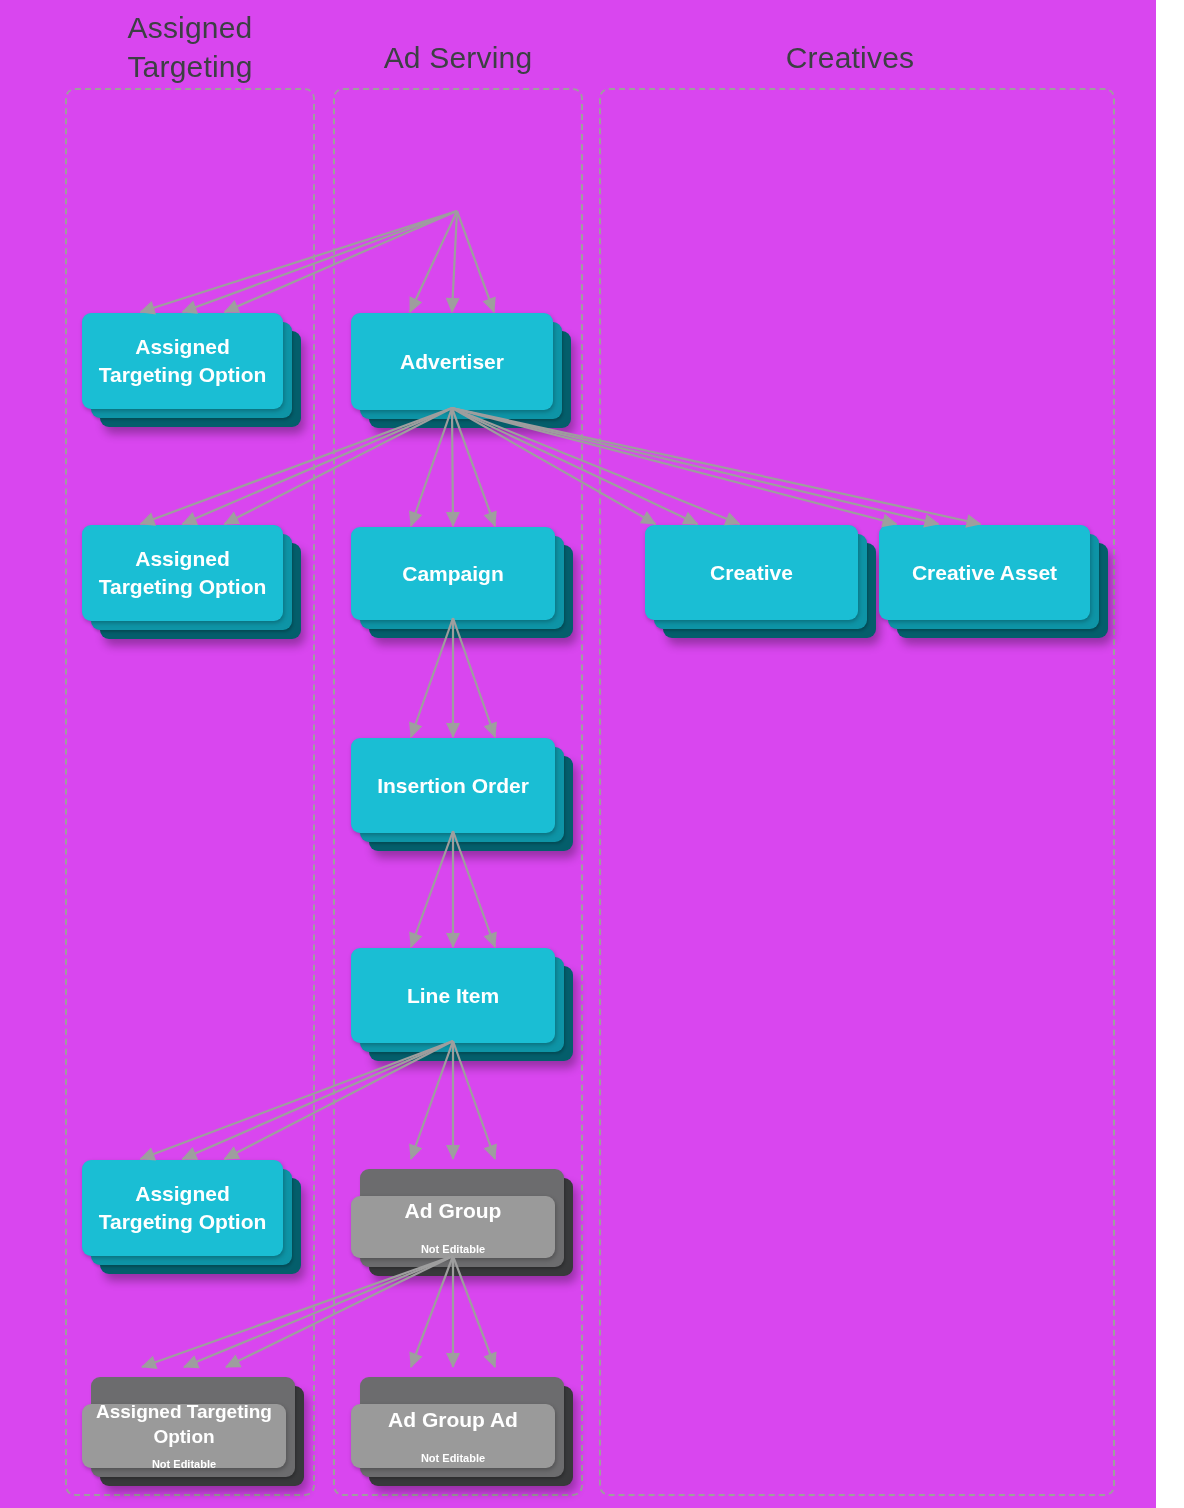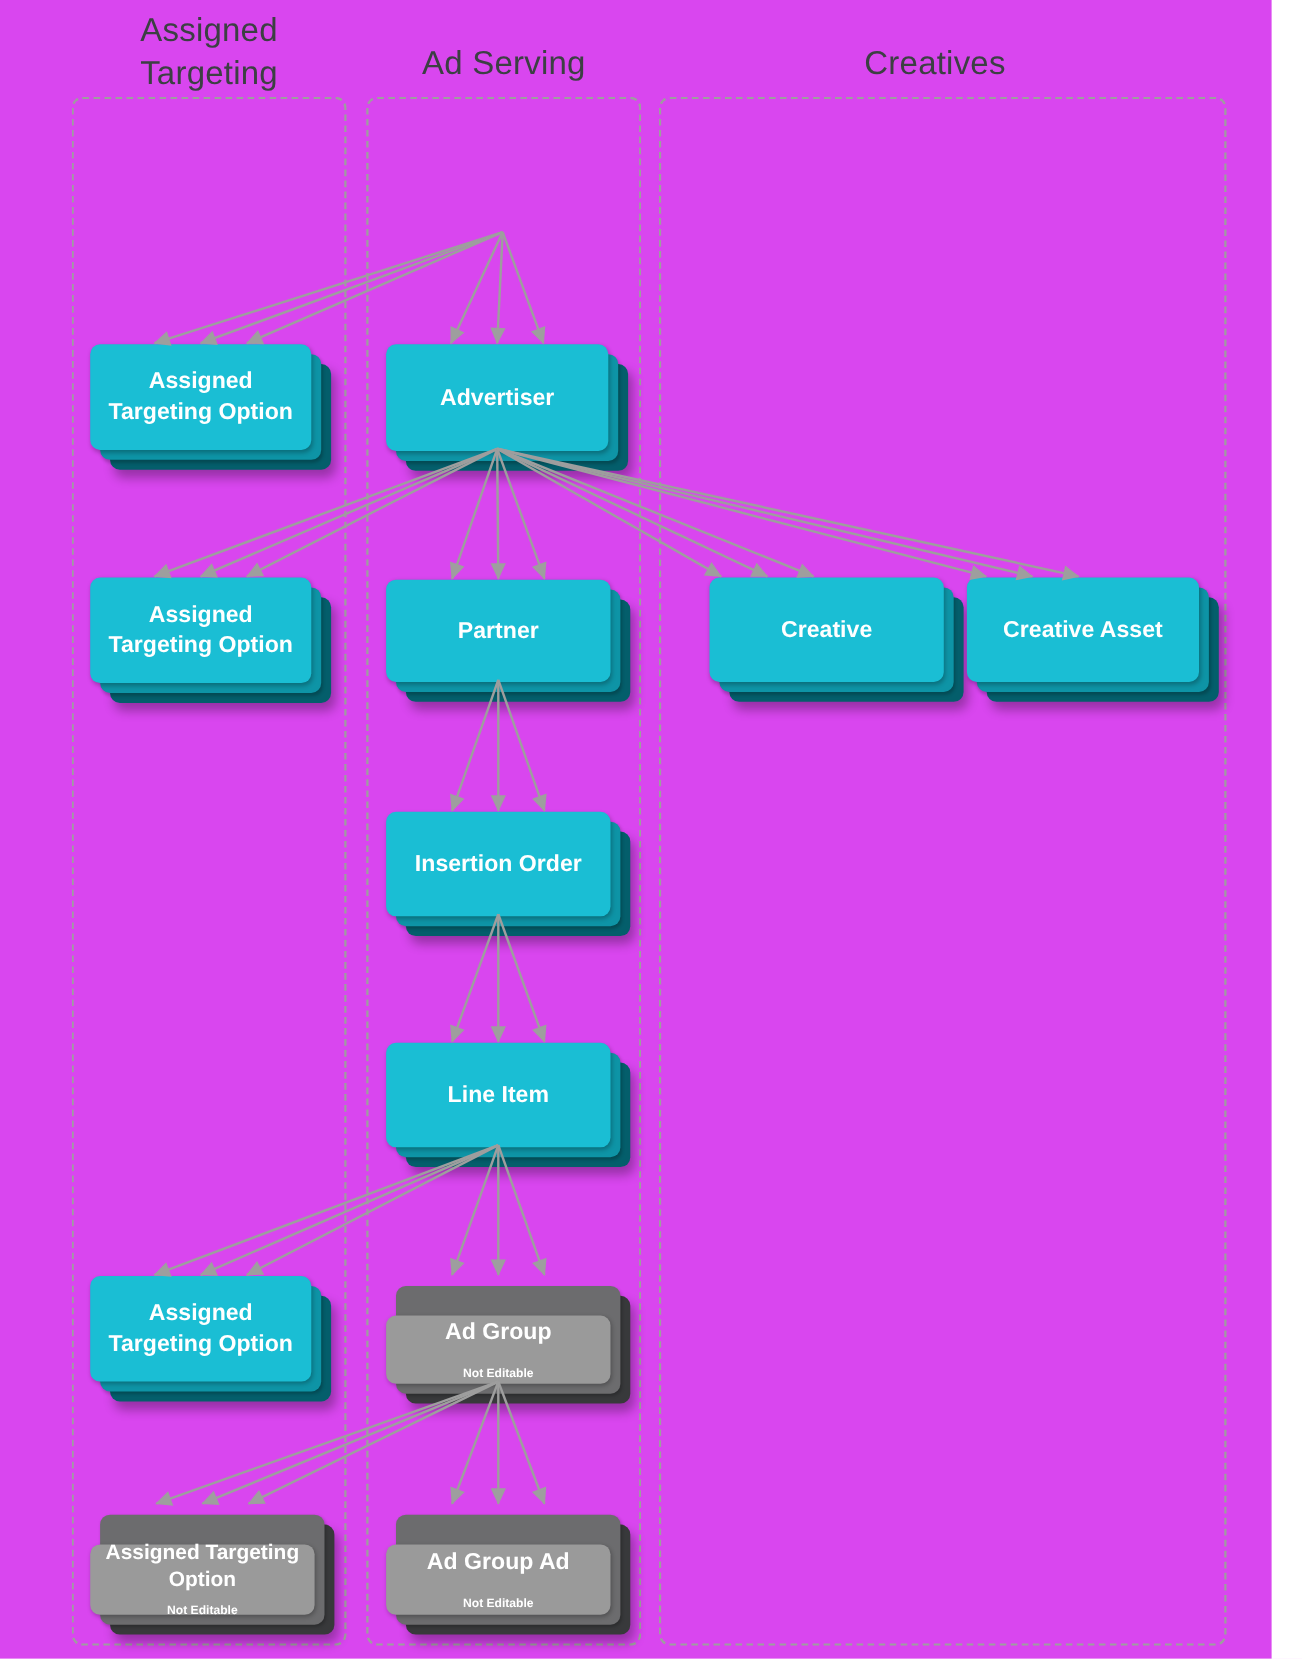--- a/index.html
+++ b/index.html
@@ -78,21 +78,21 @@
     <div class="layer mid"></div>
     <div class="front">
       <span class="label">Assigned Targeting Option</span>
     </div>
   </div>
 
   <div class="node cyan" style="left:351px;top:527px;width:204px;height:93px;">
     <div class="layer back"></div>
     <div class="layer mid"></div>
     <div class="front">
-      <span class="label">Partner</span>
+      <span class="label">Campaign</span>
     </div>
   </div>
 
   <div class="node cyan" style="left:617px;top:525px;width:213px;height:95px;margin-left:28px;">
     <div class="layer back"></div>
     <div class="layer mid"></div>
     <div class="front">
       <span class="label">Creative</span>
     </div>
   </div>

